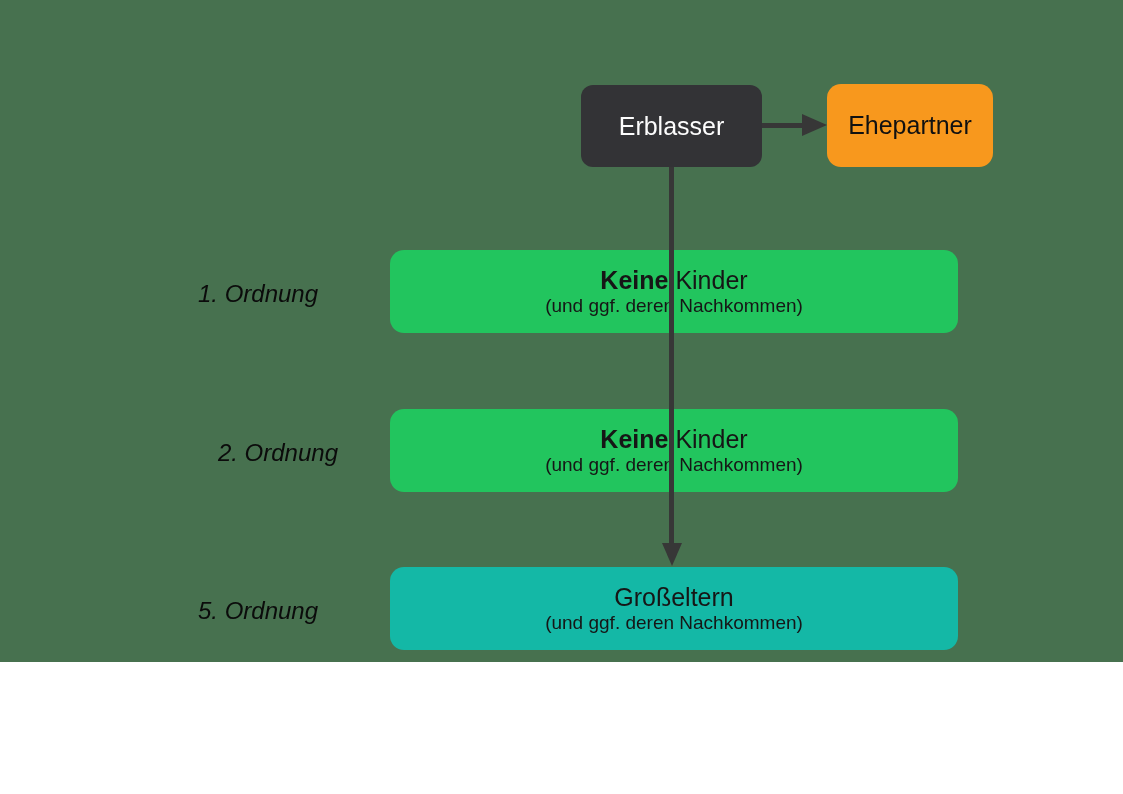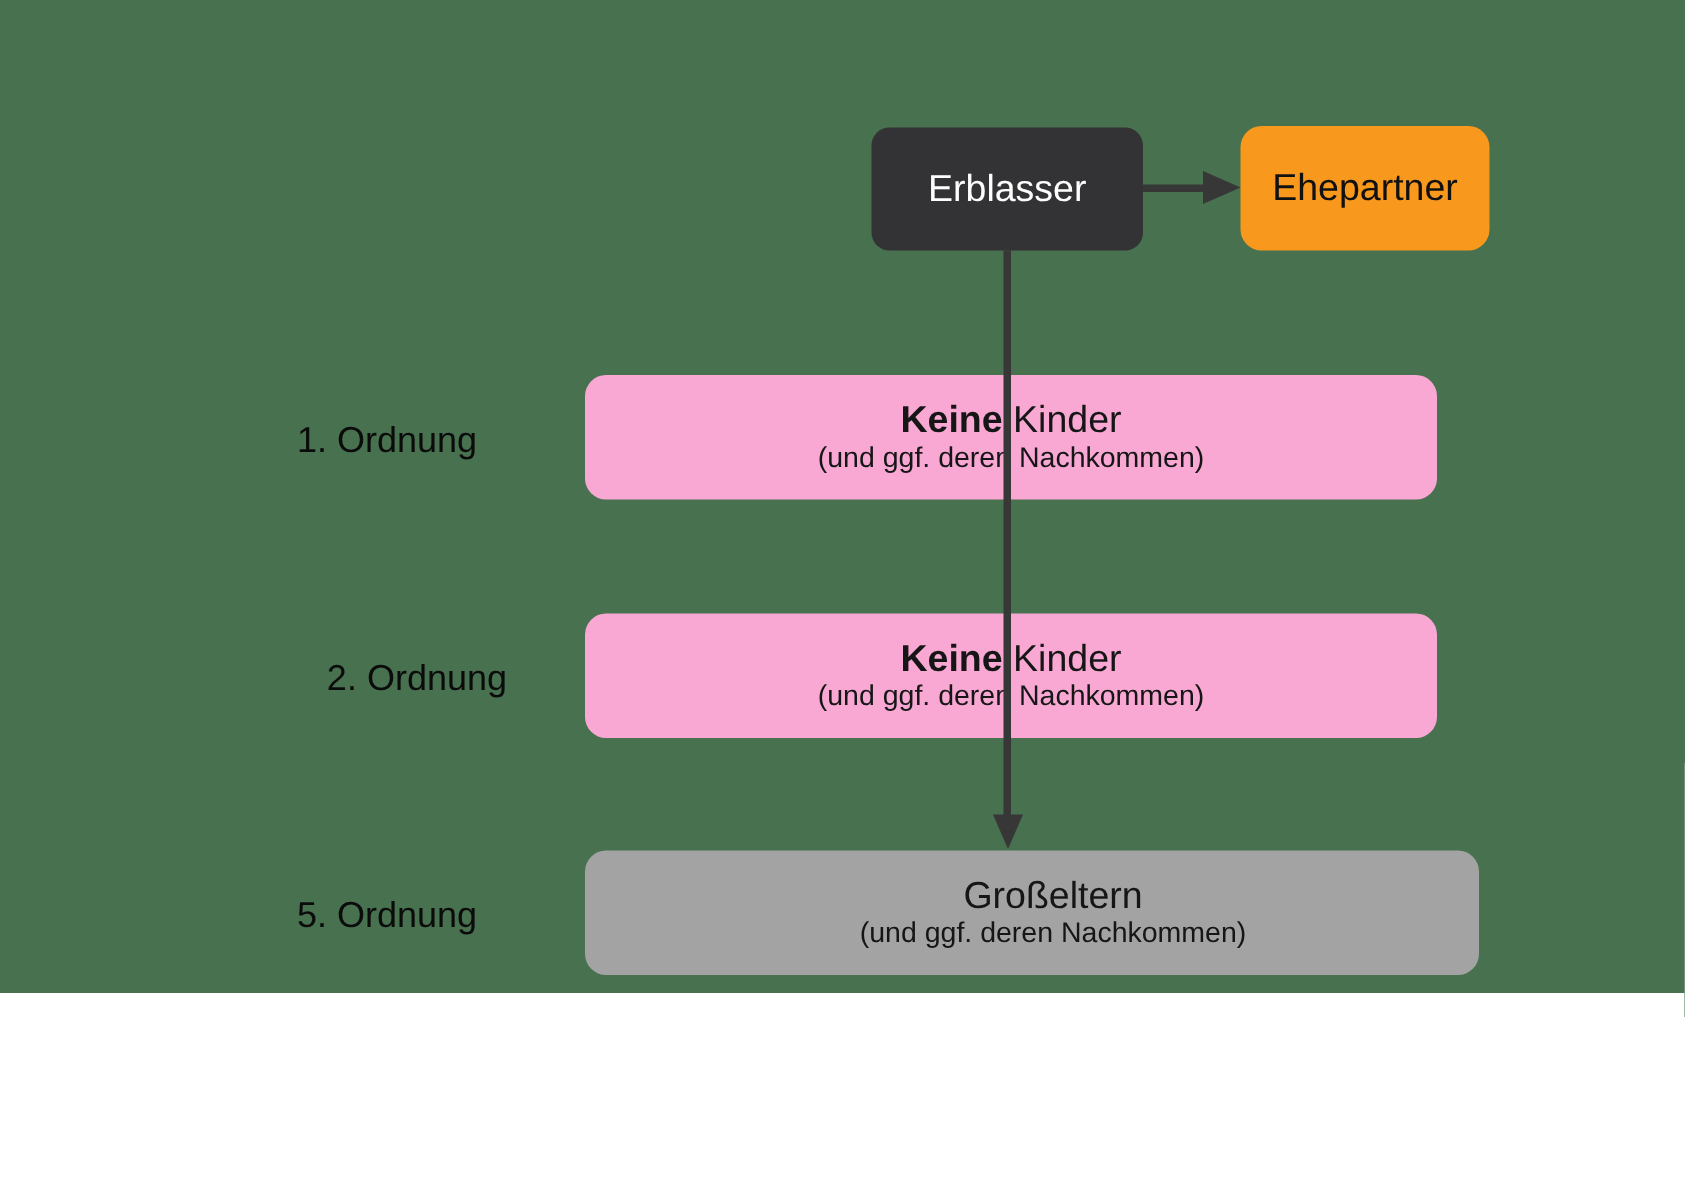--- a/index.html
+++ b/index.html
@@ -70,50 +70,51 @@
     border-top: 23px solid #373737;
     z-index: 5;
   }
 
   
   .row {
     position: absolute;
     left: 390px;
     width: 568px; height: 83px;
     border-radius: 14px;
-    background: #f9a8d4;
+    background: #22c55e;
     display: flex;
     flex-direction: column;
     align-items: center;
     justify-content: center;
     color: #161616;
     z-index: 1;
   }
   .row-1 { top: 250px; }
   .row-2 { top: 409px; }
-  .row-3 { top: 567px; background: #a3a3a3; padding-left: 28px; }
+  .row-3 { top: 567px; background: #14b8a6; }
   .row-title {
     font-size: 25px;
     line-height: 1.15;
   }
   .row-title .bold { font-weight: bold; }
   .row-sub {
     font-size: 19px;
     line-height: 1.15;
   }
 
   
   .order-label {
     position: absolute;
     left: 178px;
     width: 160px;
     text-align: center;
     font-size: 24px;
     color: #0b0b0b;
     line-height: 1;
+    font-style: italic;
   }
   .label-1 { top: 282px; }
   .label-2 { top: 441px; text-align: right; }
   .label-3 { top: 599px; }
 </style>
 </head>
 <body>
 
 <div class="canvas">
 

